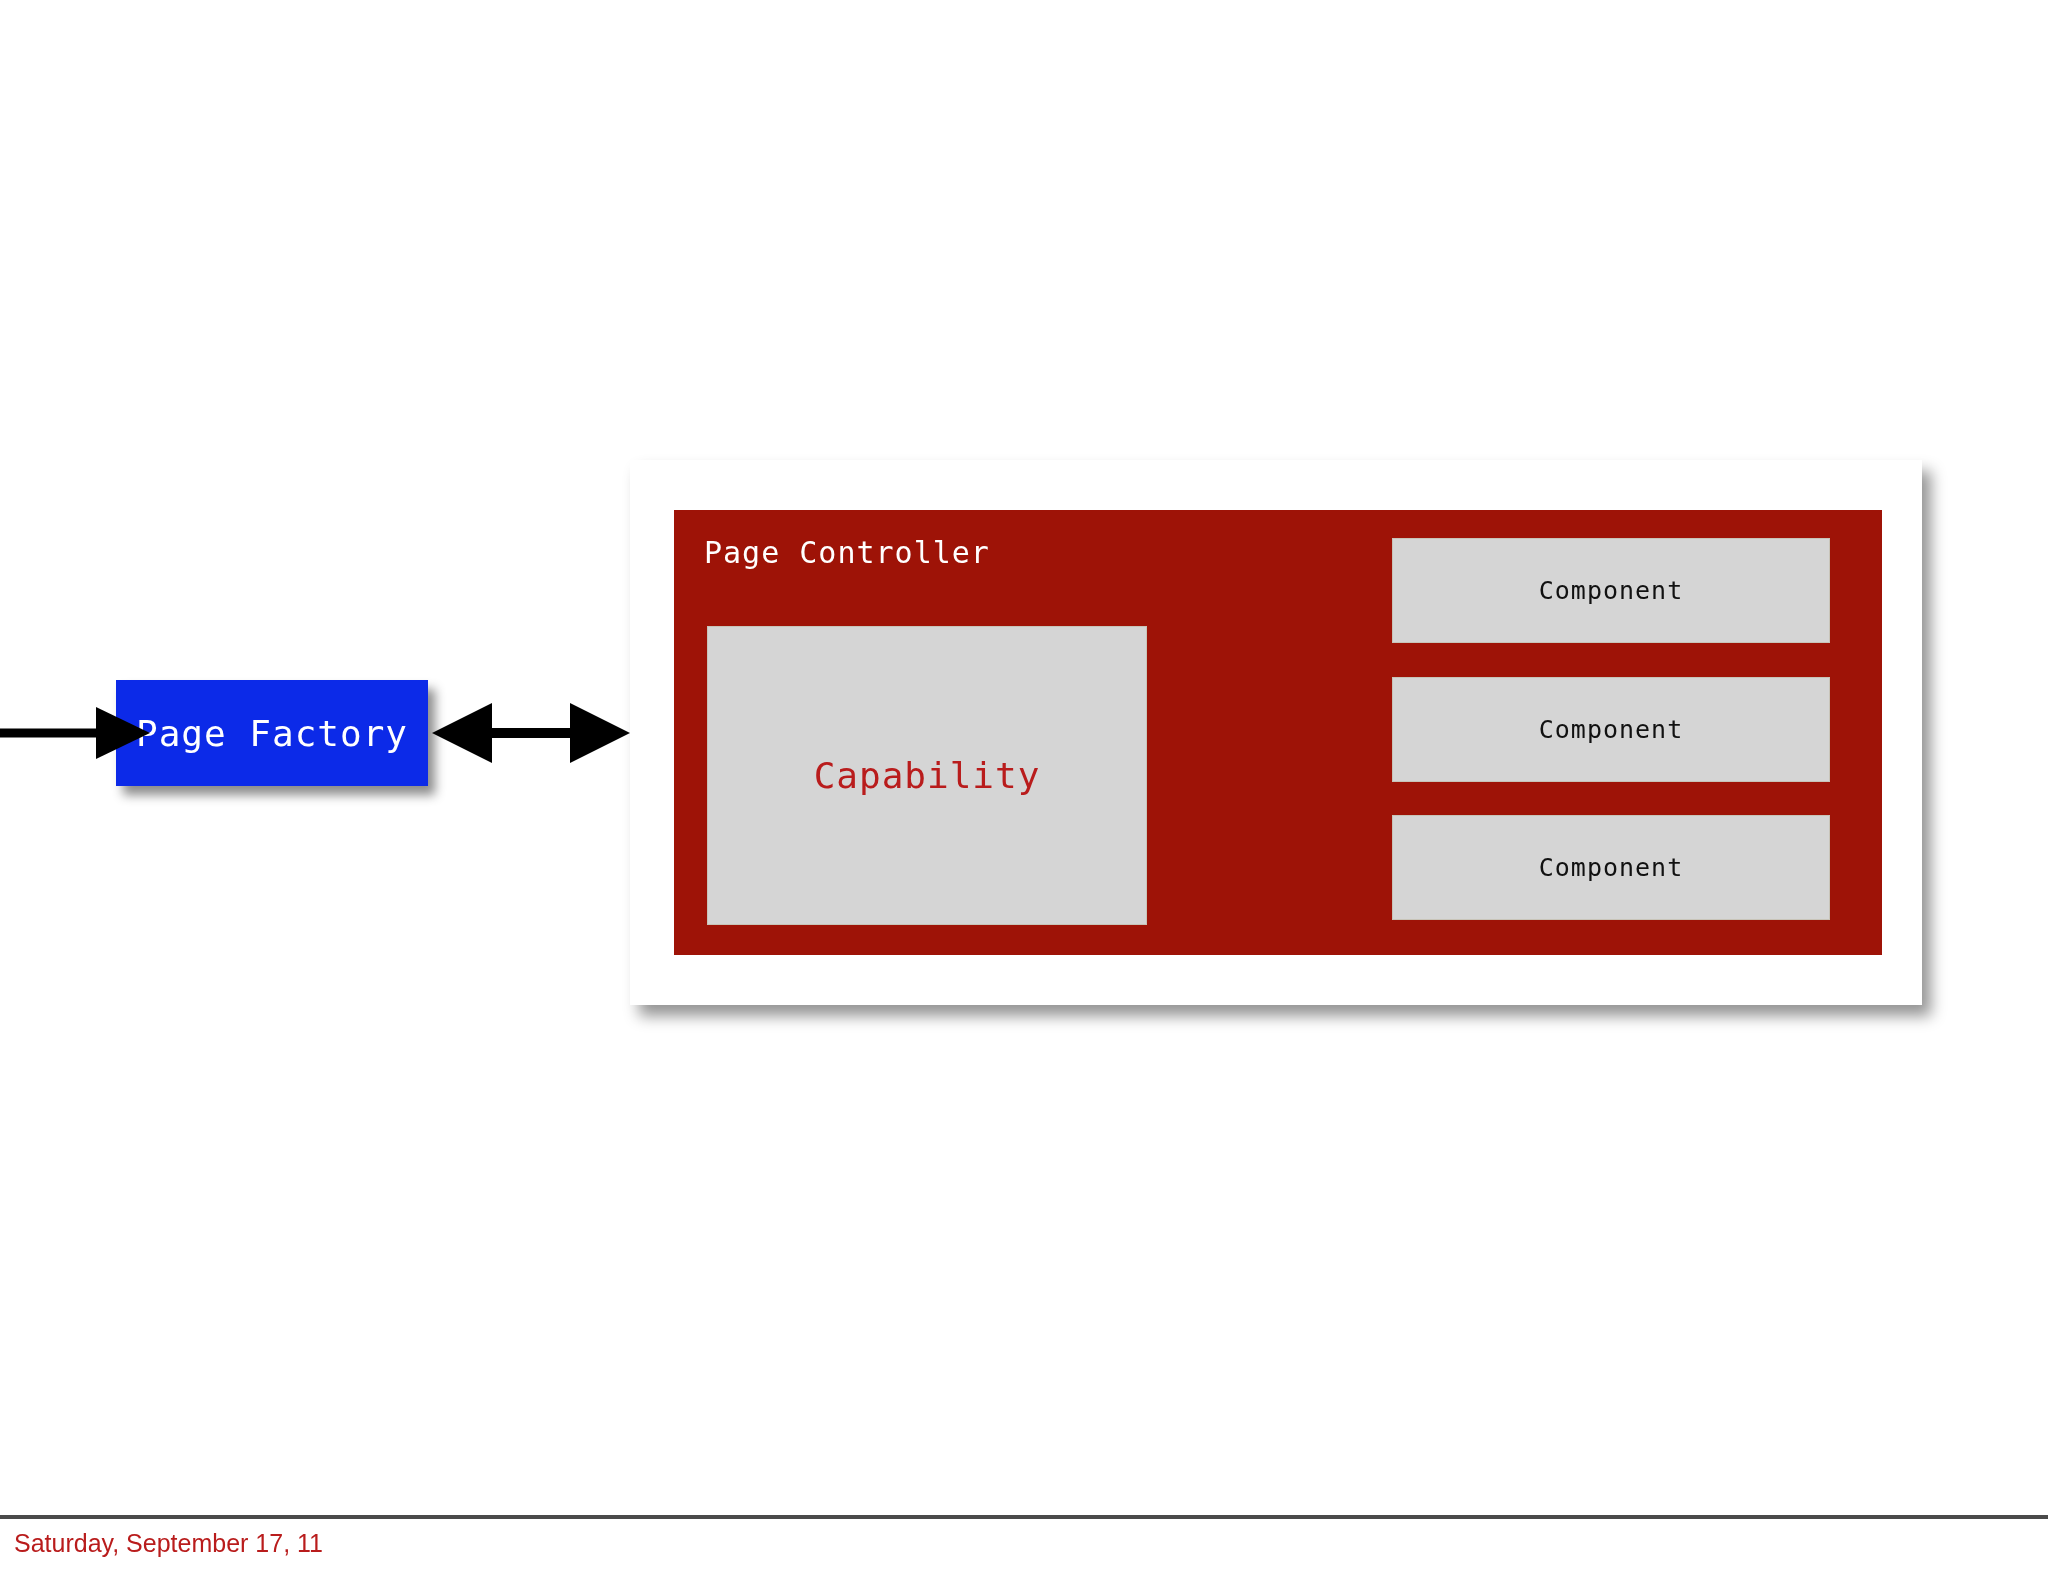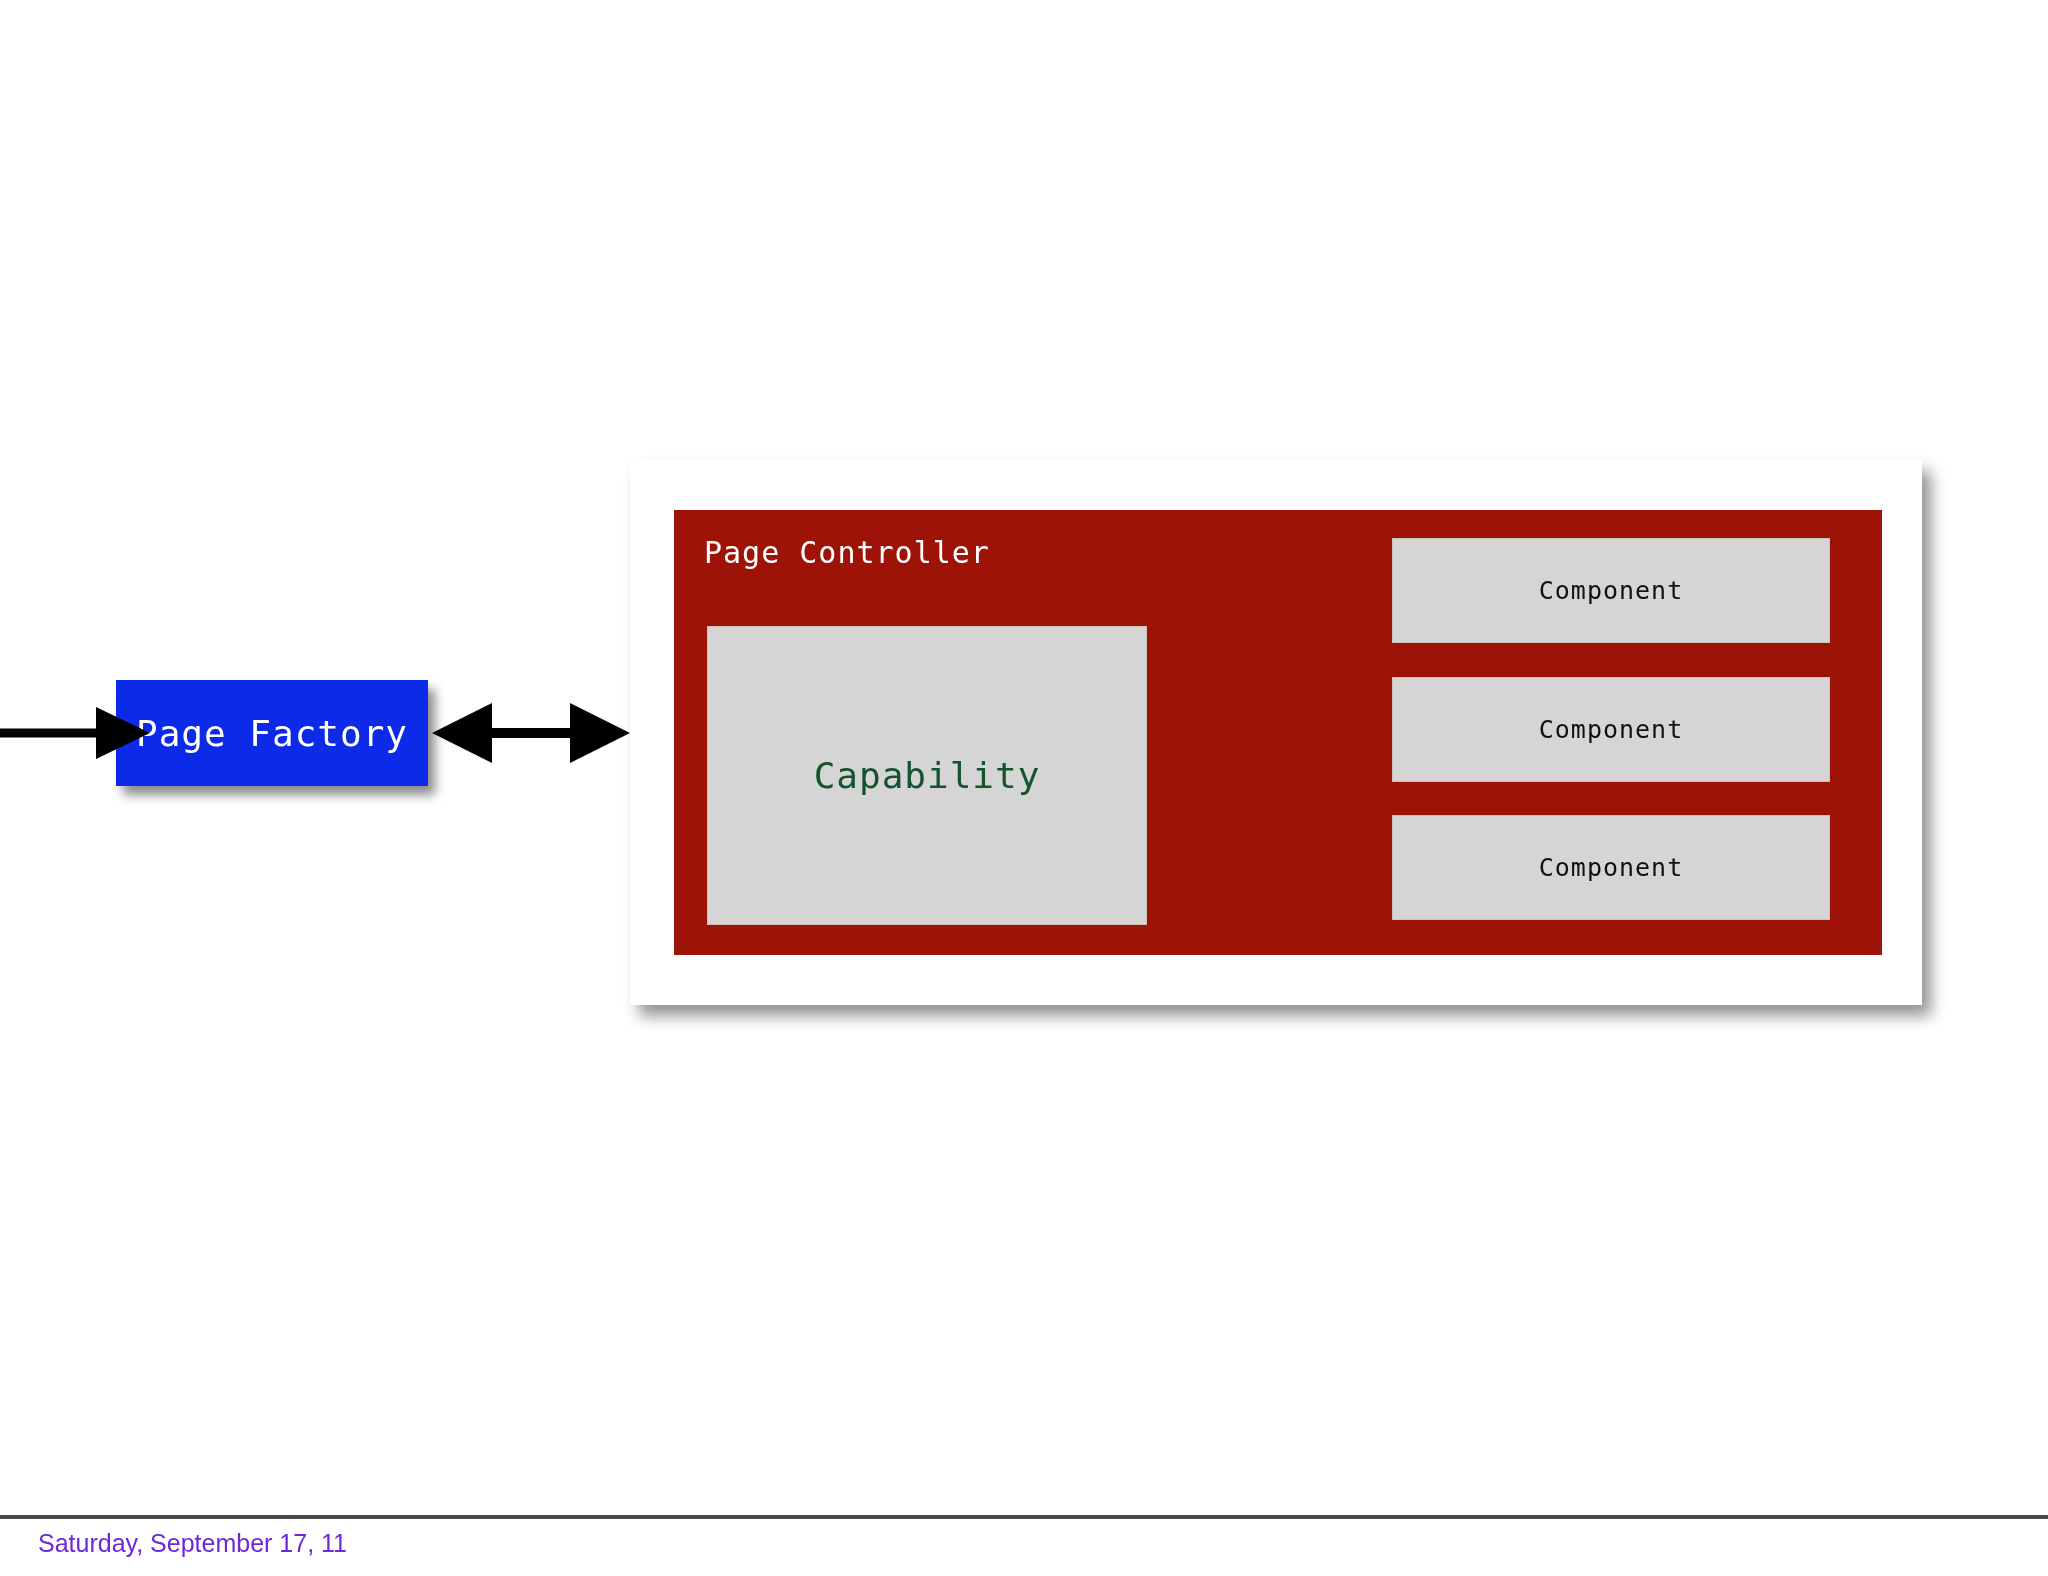--- a/index.html
+++ b/index.html
@@ -97,21 +97,21 @@
     width: 440px;
     height: 299px;
     background: #d5d5d5;
     border: 1px solid #c8c4b8;
     box-sizing: border-box;
     display: flex;
     align-items: center;
     justify-content: center;
   }
   #capability-box .node-label {
-    color: #14532d;
+    color: #b91c1c;
     font-family: "DejaVu Sans Mono", monospace;
     font-size: 36px;
     letter-spacing: 1px;
   }
 
   
   .component-box {
     position: absolute;
     left: 718px;
     width: 438px;
@@ -141,23 +141,22 @@
     width: 2048px;
     height: 53px;
     background: #ffffff;
   }
   #footer-date {
     position: absolute;
     left: 14px;
     top: 6px;
     font-family: "Liberation Sans", sans-serif;
     font-size: 25px;
-    color: #6d28d9;
+    color: #b91c1c;
     white-space: nowrap;
-    margin-left: 24px;
   }
 </style>
 </head>
 <body>
 
 <div id="slide-canvas">
 
   <div id="page-factory-node">
     <span class="node-label">Page Factory</span>
   </div>

